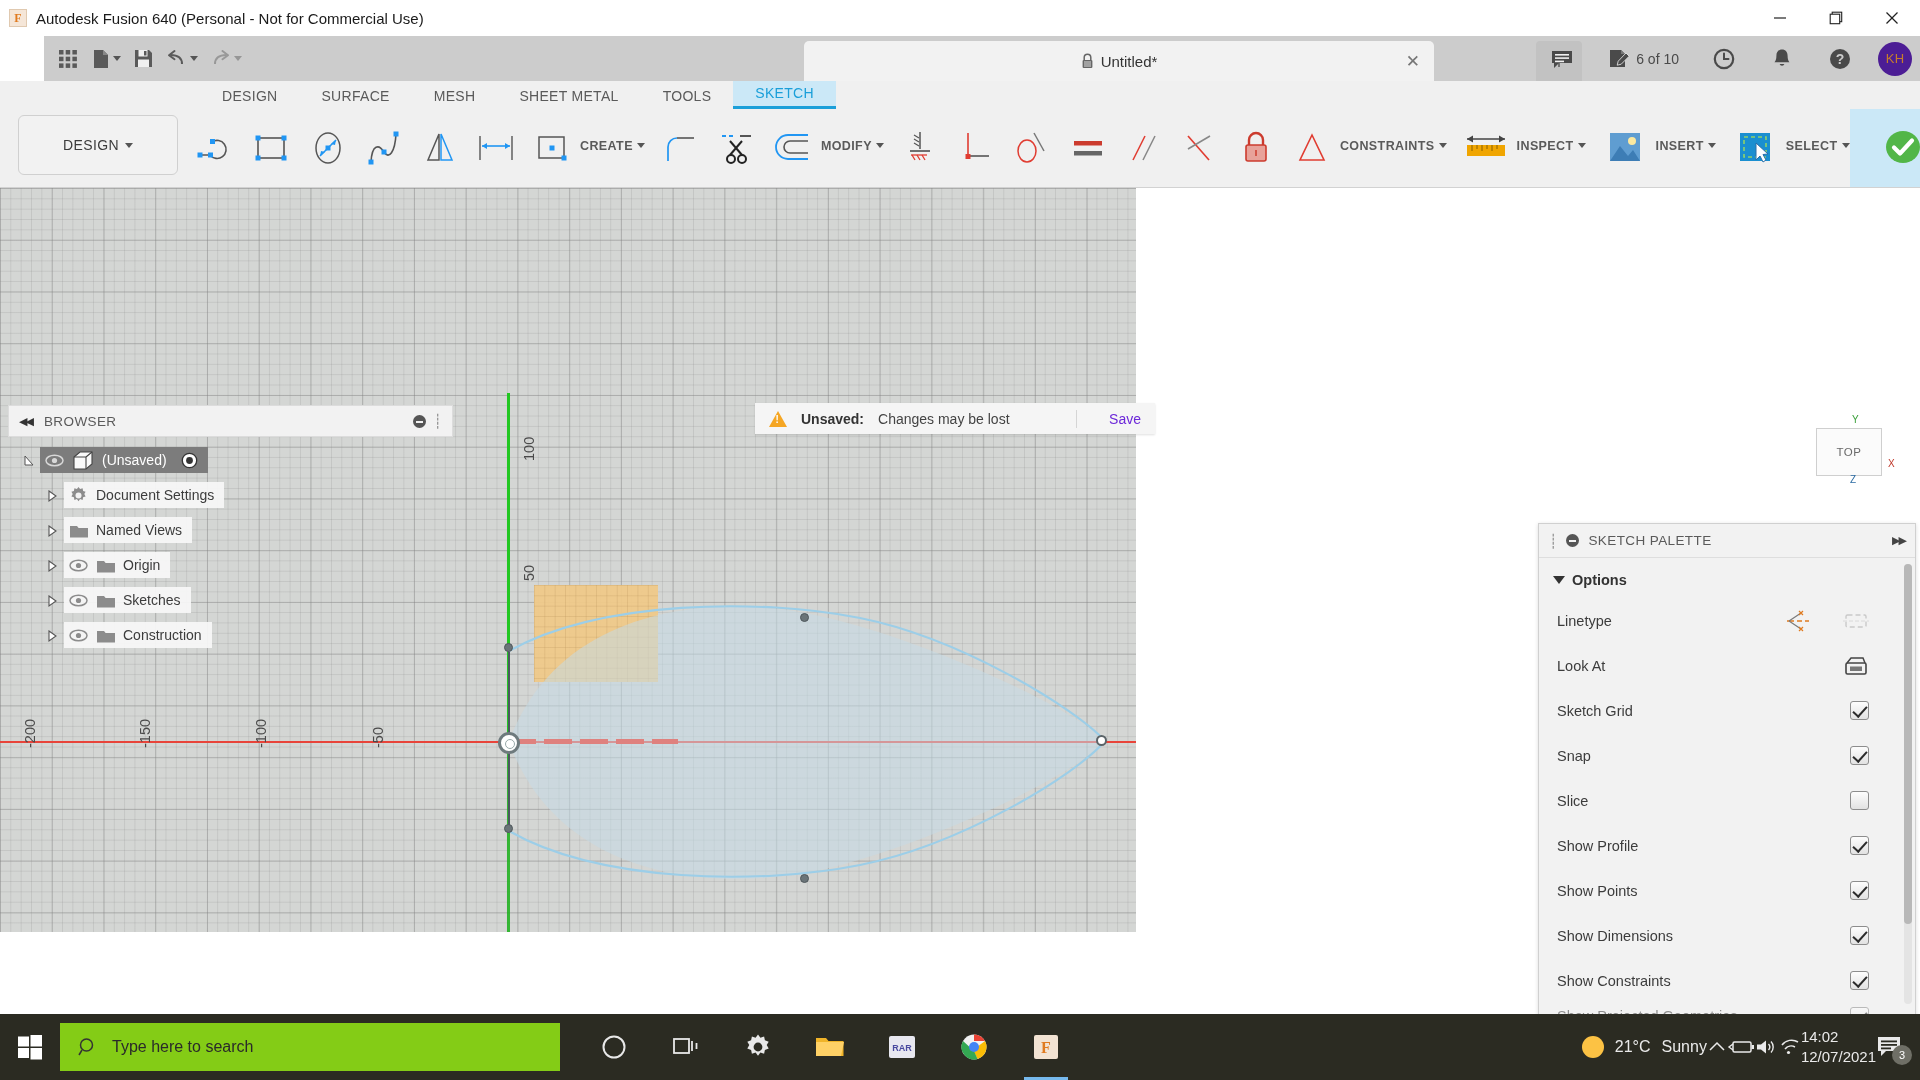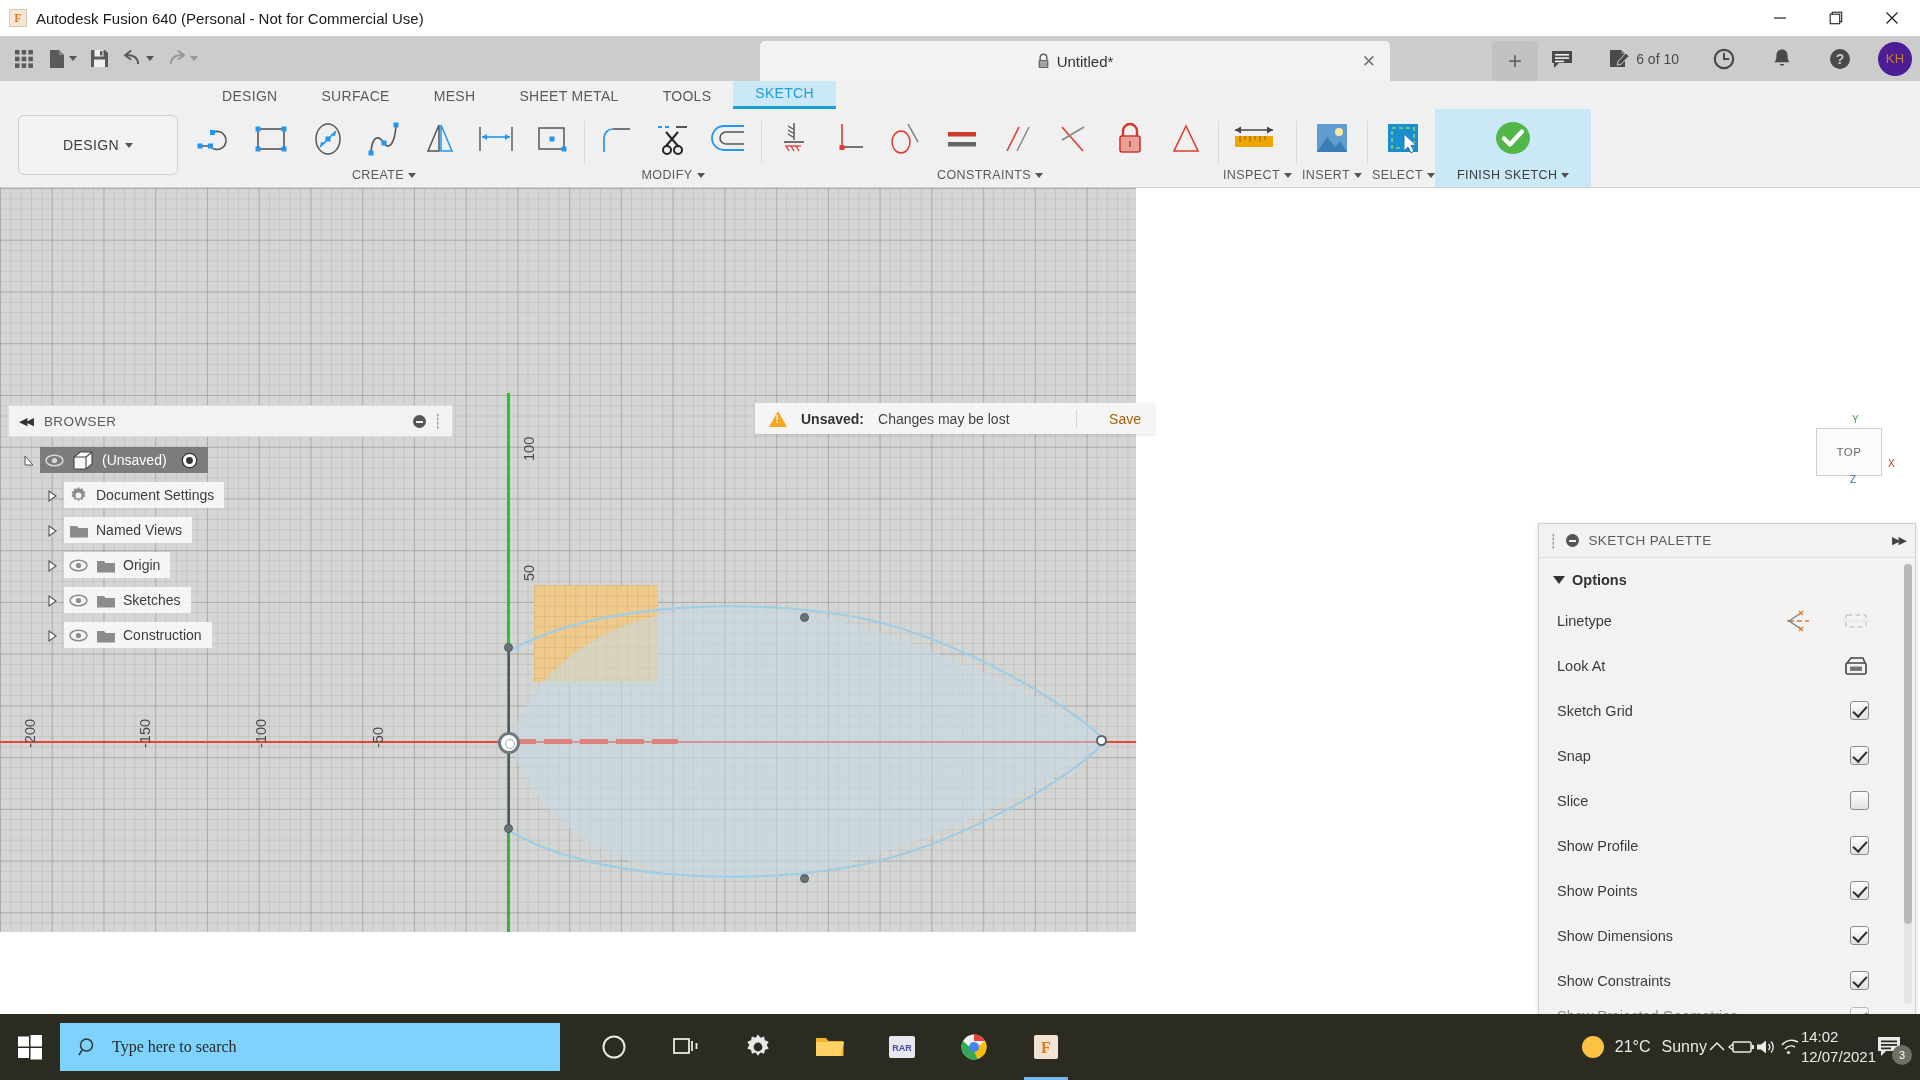--- a/index.html
+++ b/index.html
@@ -27,20 +27,21 @@
   .win-controls { position: absolute; right: 0; top: 0; height: 36px; display: flex; }
   .win-btn {
     width: 56px; height: 36px; display: flex; align-items: center; justify-content: center;
     color: #222; font-size: 15px;
   }
 
   
   .qa-row {
     height: 45px; background: #cccccc; display: flex; 
     position: relative;
+    margin-left: 44px;
   }
   .qa-left { display: flex; align-items: center; padding-left: 8px; gap: 2px; }
   .qa-btn {
     height: 34px; display: flex; align-items: center; padding: 0 5px;
     gap: 2px; cursor: pointer;
   }
   .caret-dn {
     width: 0; height: 0; border-left: 4px solid transparent;
     border-right: 4px solid transparent; border-top: 5px solid #555;
   }
@@ -88,21 +89,21 @@
     background: #cbe8f7; color: #1a9fd9; border-bottom: 3px solid #1a9fd9;
     height: 29px; line-height: 26px;
   }
   .ribbon-body { height: 78px; display: flex; align-items: stretch; }
   .design-chip {
     width: 160px; min-width: 160px; margin: 6px 10px 12px 18px;
     border: 1px solid #d0d0d0; border-radius: 6px; background: #f2f2f2;
     display: flex; align-items: center; justify-content: center; gap: 6px;
     font-size: 14px; color: #3c3c3c; cursor: pointer; letter-spacing: .4px;
   }
-  .rgroup { display: flex; flex-direction: column; position: relative; }
+  .rgroup { display: flex; flex-direction: row; position: relative; font-weight: bold; }
   .rgroup-icons { display: flex; align-items: center; flex: 1; }
   .rgroup-label {
     text-align: center; font-size: 12.5px; color: #5a5a5a; letter-spacing: .4px;
     padding-bottom: 5px; display: flex; align-items: center; justify-content: center; gap: 4px;
   }
   .rgroup-sep { width: 1px; background: #d8d8d8; margin: 12px 4px 24px 4px; }
   .ricon {
     width: 56px; height: 52px; display: flex; align-items: center;
     justify-content: center; cursor: pointer;
   }
@@ -209,21 +210,21 @@
   .warn-tri {
     width:0;height:0;border-left:9px solid transparent;border-right:9px solid transparent;
     border-bottom:16px solid #f5a623; position:relative;
   }
   .warn-tri::after {
     content:'!'; position:absolute; left:-2.5px; top:3px; font-size:10px; color:#fff; font-weight:bold;
   }
   .unsaved b { color:#333; font-weight:bold; }
   .unsaved .msg { color:#444; }
   .unsaved .sep { width:1px; height:18px; background:#d5d5d5; margin-left:auto; }
-  .unsaved .save { color:#a16207; cursor:pointer; padding-left:4px;margin-left:14px; }
+  .unsaved .save { color:#6d28d9; cursor:pointer; padding-left:4px;margin-left:14px; }
 
   
   .viewcube { position: absolute; left: 1800px; top: 228px; width: 110px; height: 90px; }
   .vc-face {
     position: absolute; left: 16px; top: 12px; width: 66px; height: 48px;
     border: 1px solid #cfcfcf; background: #fbfbfb;
     display: flex; align-items: center; justify-content: center;
     font-size: 11.5px; color: #6a6a6a; letter-spacing: .5px;
   }
   .vc-axlab { position: absolute; font-size: 10px; }
@@ -278,22 +279,22 @@
     background: #b8b8b8; border-radius: 4px; cursor: pointer;
   }
 
   
   .taskbar {
     position: absolute; left: 0; top: 1014px; width: 1920px; height: 66px;
     background: #2b2b22; display: flex; align-items: center;
   }
   .start-btn { width: 60px; height: 66px; display:flex; align-items:center; justify-content:center; cursor:pointer; }
   .tb-search {
-    width: 500px; height: 48px; background: #7dd3fc; display: flex; align-items: center;
-    gap: 14px; padding: 0 18px; cursor: text; font-family: Liberation Serif, serif;
+    width: 500px; height: 48px; background: #84cc16; display: flex; align-items: center;
+    gap: 14px; padding: 0 18px; cursor: text;
   }
   .tb-search-txt { font-size: 16px; color: #2a2a2a; }
   .tb-icons { display: flex; align-items: center; gap: 0; margin-left: 18px; }
   .tb-icon {
     width: 72px; height: 66px; display: flex; align-items: center; justify-content: center;
     cursor: pointer; position: relative;
   }
   .tb-icon.active::after {
     content:''; position:absolute; left:14px; bottom:0; width:44px; height:3px; background:#76b9ed;
   }

